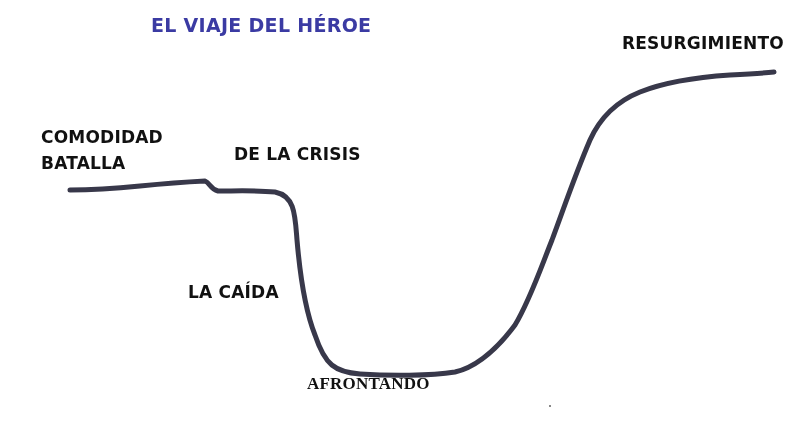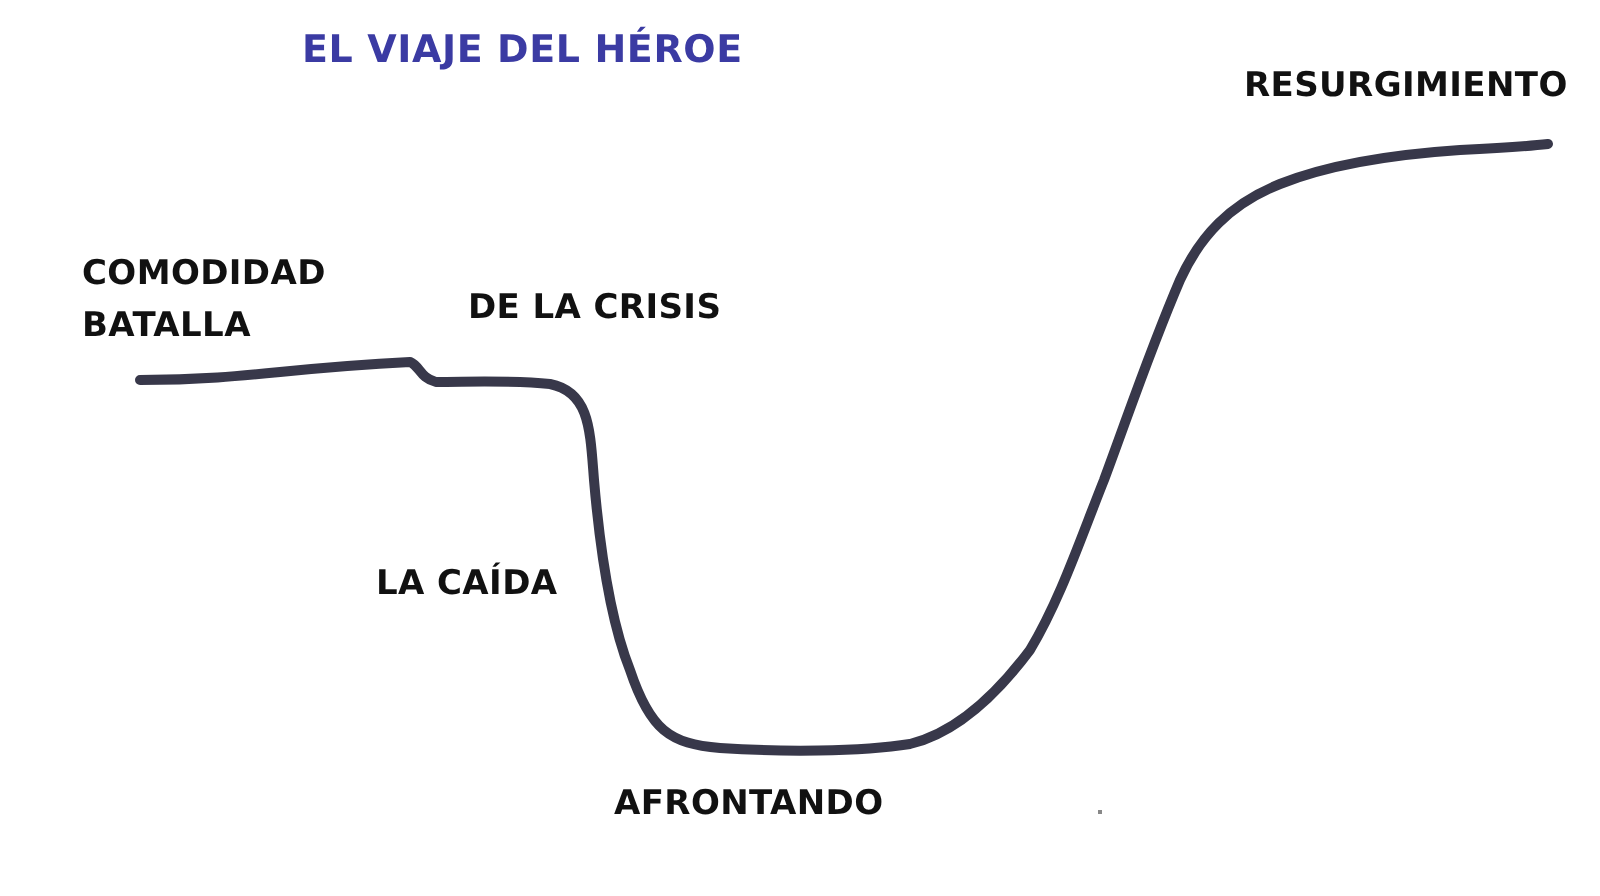--- a/index.html
+++ b/index.html
@@ -79,21 +79,21 @@
   </div>
 
   <div class="label tight" style="left:234px; top:145px;">
     <div>DE LA CRISIS</div>
   </div>
 
   <div class="label" style="left:188px; top:281px;">
     <div>LA CAÍDA</div>
   </div>
 
-  <div class="label tight" style="left:307px; top:393px;">
+  <div class="label tight" style="left:307px; top:374px;font-family:Liberation Serif, serif;">
     <div>AFRONTANDO</div>
   </div>
 
 
   <div class="label" style="left:622px; top:32px;">
     <div>RESURGIMIENTO</div>
   </div>
 
   <div class="dot" style="left:549px; top:405px;"></div>
 </div>

